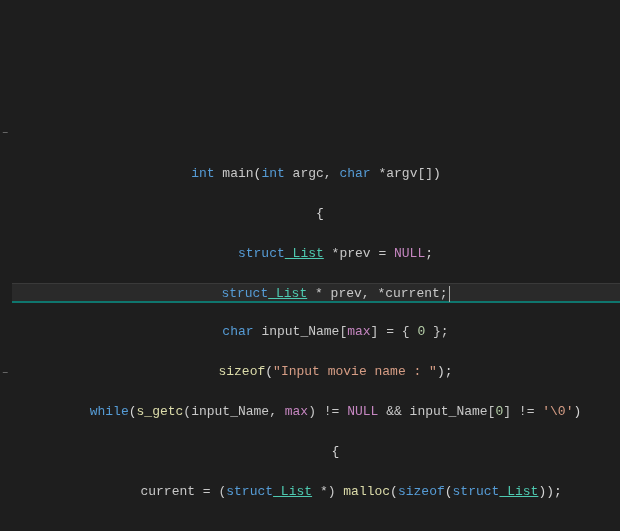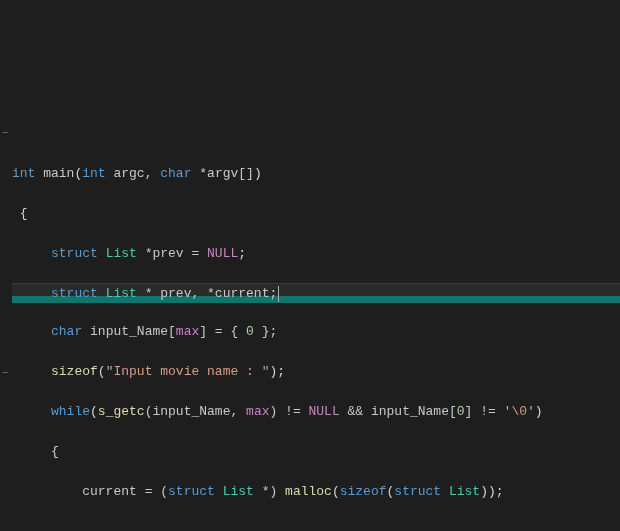--- a/index.html
+++ b/index.html
@@ -29,30 +29,30 @@
     font-size: 10px;
     display: block;
     height: 20px;
     line-height: 20px;
     text-align: center;
     cursor: pointer;
   }
   .code {
     padding-left: 12px;
   }
-  .line { height: 20px; }
+  .line { height: 20px; text-align: center; }
   .line.hl {
     background: #2a2a2a;
     border-top: 1px solid #3a3a3a;
-    border-bottom: 7px solid #0f766e;
+    border-bottom: 2px solid #0f766e;
     margin: -1px 0;
     position: relative;
   }
   .kw { color: #569cd6; }          
-  .type { color: #4ec9b0; }        
+  .type { color: #4ec9b0; text-decoration: underline; }        
   .const { color: #c586c0; }       
   .str { color: #d69d85; }         
   .num { color: #b5cea8; }         
   .func { color: #dcdcaa; }        
   .comment { color: #6a9955; }
   .op { color: #d4d4d4; }
   .ident { color: #c8c8c8; }
   .cursor {
     display:inline-block;
     width:1px;

